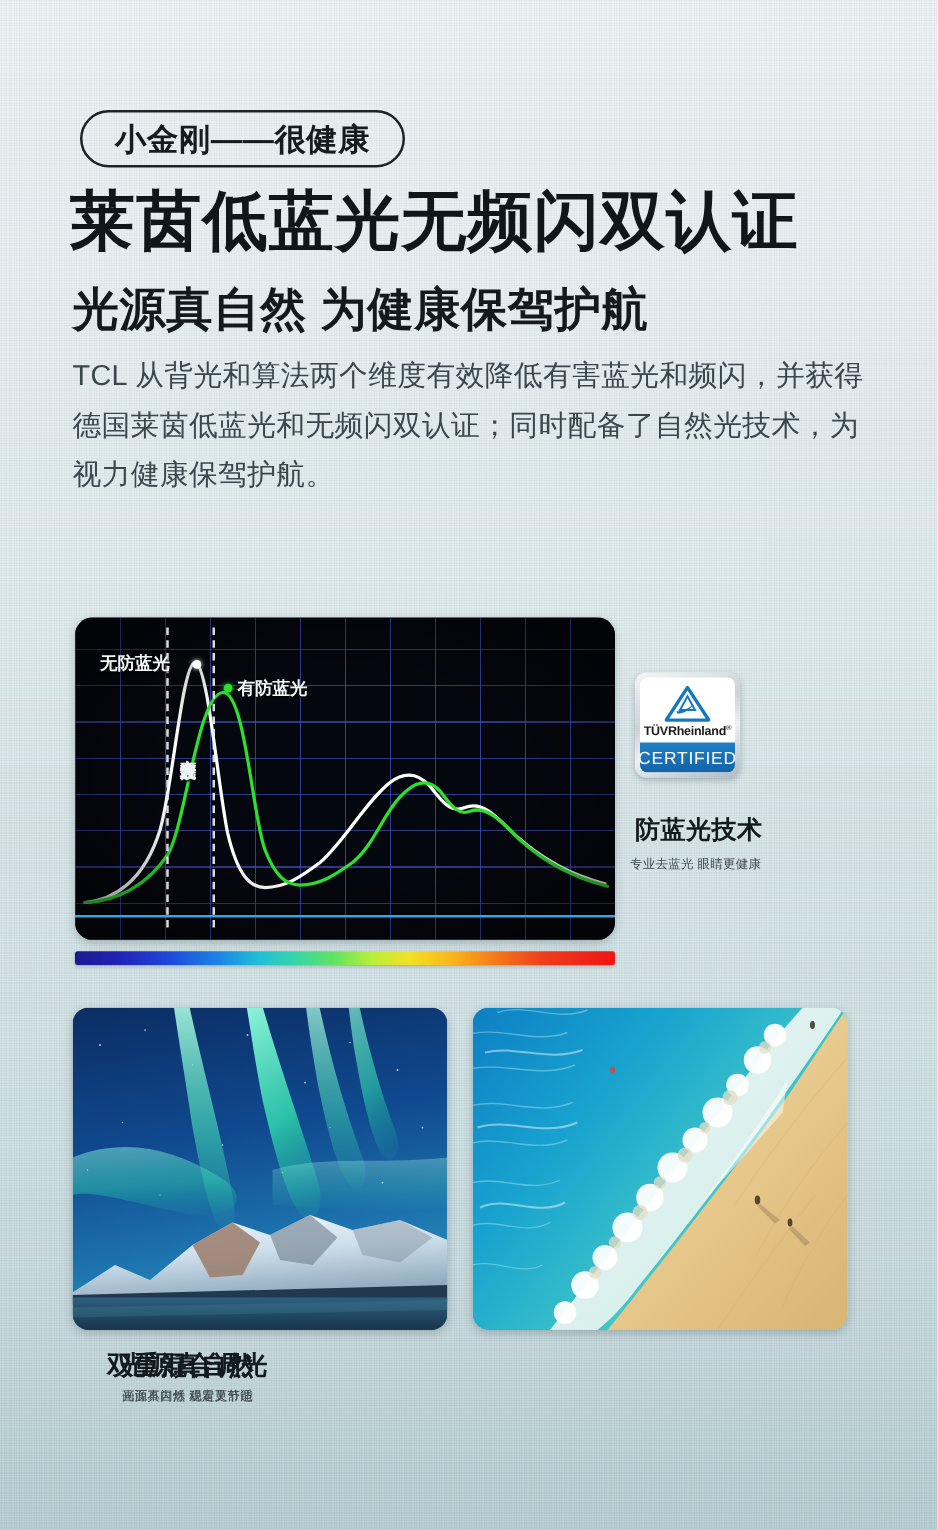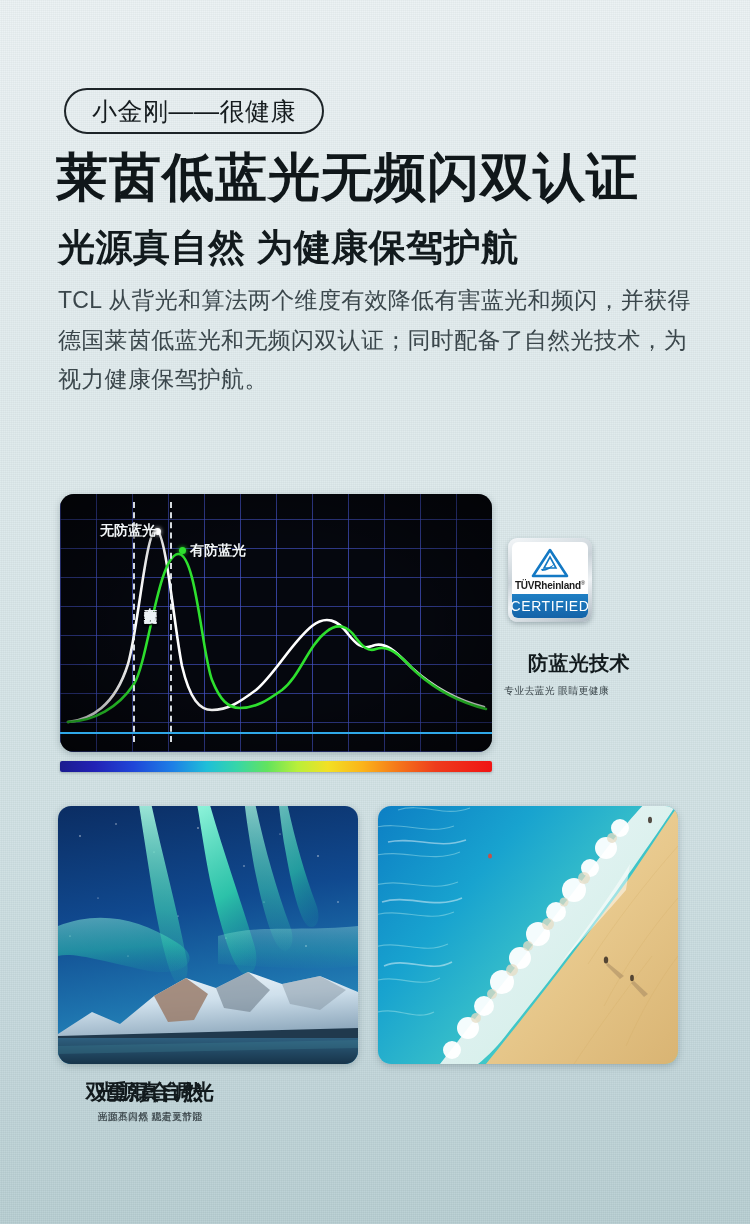--- a/index.html
+++ b/index.html
@@ -20,21 +20,21 @@
     opacity:.85;
   }
   .page{position:relative;z-index:1;width:750px;height:1224px;}
 
   
   .pill{
     position:absolute;left:64px;top:88px;
     height:46px;padding:0 26px;
     border:2.5px solid #1d2428;border-radius:26px;
     display:flex;align-items:center;justify-content:center;
-    font-size:25px;font-weight:400;letter-spacing:.5px;color:#151b1e;
+    font-size:25px;font-weight:700;letter-spacing:.5px;color:#151b1e;
     white-space:nowrap;
   }
 
   
   .h1{
     position:absolute;left:56px;top:150px;
     font-size:52px;line-height:1.06;font-weight:800;
     letter-spacing:1px;color:#10171a;white-space:nowrap;
   }
   .h2{
@@ -71,21 +71,21 @@
   .dash{
     position:absolute;top:8px;bottom:10px;width:0;
     border-left:2px dashed #e9eef2;opacity:.92;
   }
   .dash.a{left:73px;}
   .dash.b{left:110px;}
   .lbl{
     position:absolute;color:#f2f6f8;font-size:14px;font-weight:700;
     text-shadow:0 1px 2px #000;white-space:nowrap;
   }
-  .lbl-white{left:40px;top:28px;}
+  .lbl-white{left:20px;top:28px;}
   .lbl-green{left:130px;top:48px;text-align:right;}
   .lbl-band{
     left:78px;top:104px;width:20px;
     font-size:13px;line-height:1.18;letter-spacing:.5px;
     writing-mode:vertical-rl;text-orientation:upright;
     color:#eef3f6;
   }
   .dot{position:absolute;width:7px;height:7px;border-radius:50%;}
   .dot-white{background:#ffffff;left:94px;top:34px;box-shadow:0 0 4px rgba(255,255,255,.9);}
   .dot-green{background:#2ee02e;left:119px;top:53px;box-shadow:0 0 4px rgba(46,224,46,.9);}
@@ -118,21 +118,21 @@
   }
   .tuv-reg{font-size:6px;vertical-align:super;font-weight:400;}
   .tuv-cert{
     margin-top:3px;width:100%;flex:1;
     background:linear-gradient(180deg,#1f7fc4 0%,#1463a8 100%);
     color:#fff;font-size:14px;font-weight:400;letter-spacing:.6px;
     display:flex;align-items:center;justify-content:center;
   }
 
   .feat-title{
-    position:absolute;left:528px;top:650px;
+    position:absolute;left:508px;top:650px;
     font-size:20px;font-weight:800;color:#121a1d;letter-spacing:.4px;white-space:nowrap;
   }
   .feat-sub{
     position:absolute;left:504px;top:684px;
     font-size:10px;font-weight:400;color:#3d484d;letter-spacing:.2px;white-space:nowrap;
   }
 
   
   .photo{
     position:absolute;top:806px;width:300px;height:258px;

